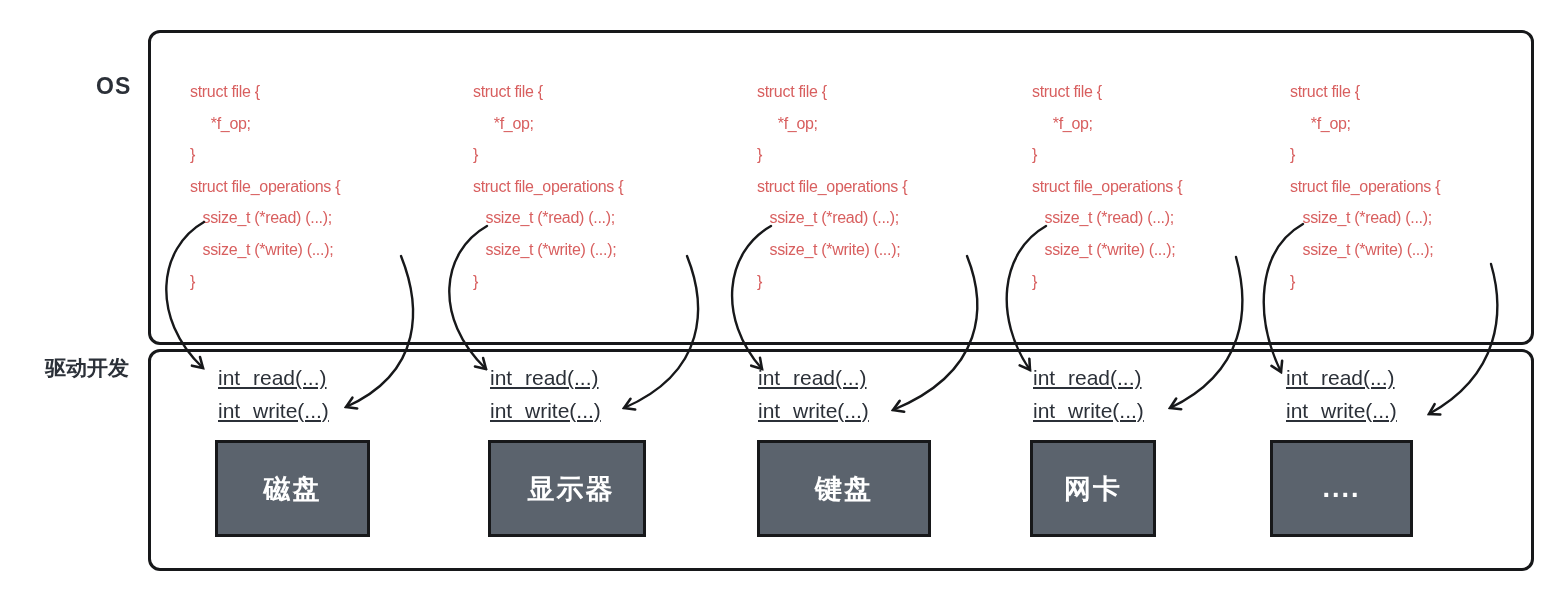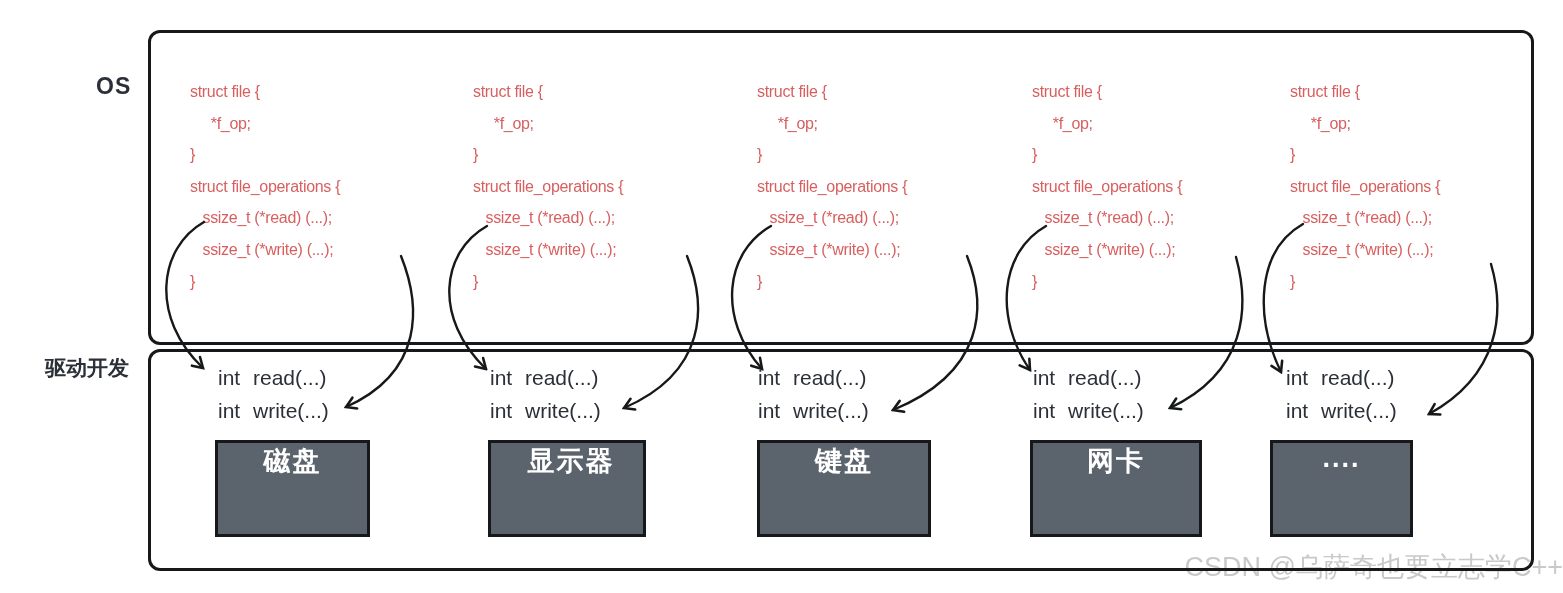--- a/index.html
+++ b/index.html
@@ -28,42 +28,41 @@
   #os-label{left:96px;top:33px;font-size:23px;letter-spacing:1px;margin-top:40px;}
   #driver-label{left:45px;top:354px;font-size:21px;font-family:Liberation Mono, monospace;}
   .code-block{
     position:absolute;top:76px;z-index:3;
     color:var(--code-red);font-size:16px;line-height:31.6px;
     white-space:pre;letter-spacing:-0.3px;
   }
   .func-block{
     position:absolute;top:362px;z-index:3;
     color:var(--text-dark);font-size:21px;line-height:32.5px;
-    white-space:pre;word-spacing:7px;
+    white-space:pre;word-spacing:7px;text-decoration:underline;
   }
   .device-box{
     position:absolute;top:440px;height:97px;z-index:3;
     background:var(--box-fill);border:3px solid var(--line-black);
-    box-sizing:border-box;display:flex;align-items:flex-start;justify-content:center;
+    box-sizing:border-box;display:flex;align-items:center;justify-content:center;
   }
   .device-label{
     color:#ffffff;font-weight:bold;font-size:27px;letter-spacing:2px;
   }
   #arrow-layer{position:absolute;left:0;top:0;z-index:4;pointer-events:none;}
   #watermark{
     position:absolute;right:0px;top:549px;z-index:1;
     color:var(--watermark-gray);font-size:27px;white-space:nowrap;
   }
 </style>
 </head>
 <body>
 
 <div id="canvas">
 
-  <div id="watermark">CSDN @乌萨奇也要立志学C++</div>
 
   <div id="os-box" class="layer-box"></div>
   <div id="driver-box" class="layer-box"></div>
 
   <div id="os-label" class="layer-label">OS</div>
   <div id="driver-label" class="layer-label">驱动开发</div>
 
   <div id="columns">
   <div class="column">
     <div class="code-block" style="left: 190px;"><div>struct file {</div><div>     *f_op;</div><div>}</div><div>struct file_operations {</div><div>   ssize_t (*read) (...);</div><div>   ssize_t (*write) (...);</div><div>}</div></div>
@@ -85,21 +84,21 @@
     <div class="code-block" style="left: 757px;"><div>struct file {</div><div>     *f_op;</div><div>}</div><div>struct file_operations {</div><div>   ssize_t (*read) (...);</div><div>   ssize_t (*write) (...);</div><div>}</div></div>
     <div class="func-block" style="left: 758px;"><div>int read(...)</div><div>int write(...)</div></div>
     <div class="device-box" style="left: 757px; width: 174px;">
       <span class="device-label">键盘</span>
     </div>
   </div>
 
   <div class="column">
     <div class="code-block" style="left: 1032px;"><div>struct file {</div><div>     *f_op;</div><div>}</div><div>struct file_operations {</div><div>   ssize_t (*read) (...);</div><div>   ssize_t (*write) (...);</div><div>}</div></div>
     <div class="func-block" style="left: 1033px;"><div>int read(...)</div><div>int write(...)</div></div>
-    <div class="device-box" style="left: 1030px; width: 172px;">
+    <div class="device-box" style="left: 1030px; width: 126px;">
       <span class="device-label">网卡</span>
     </div>
   </div>
 
   <div class="column">
     <div class="code-block" style="left: 1290px;"><div>struct file {</div><div>     *f_op;</div><div>}</div><div>struct file_operations {</div><div>   ssize_t (*read) (...);</div><div>   ssize_t (*write) (...);</div><div>}</div></div>
     <div class="func-block" style="left: 1286px;"><div>int read(...)</div><div>int write(...)</div></div>
     <div class="device-box" style="left: 1270px; width: 143px;">
       <span class="device-label">....</span>
     </div>

